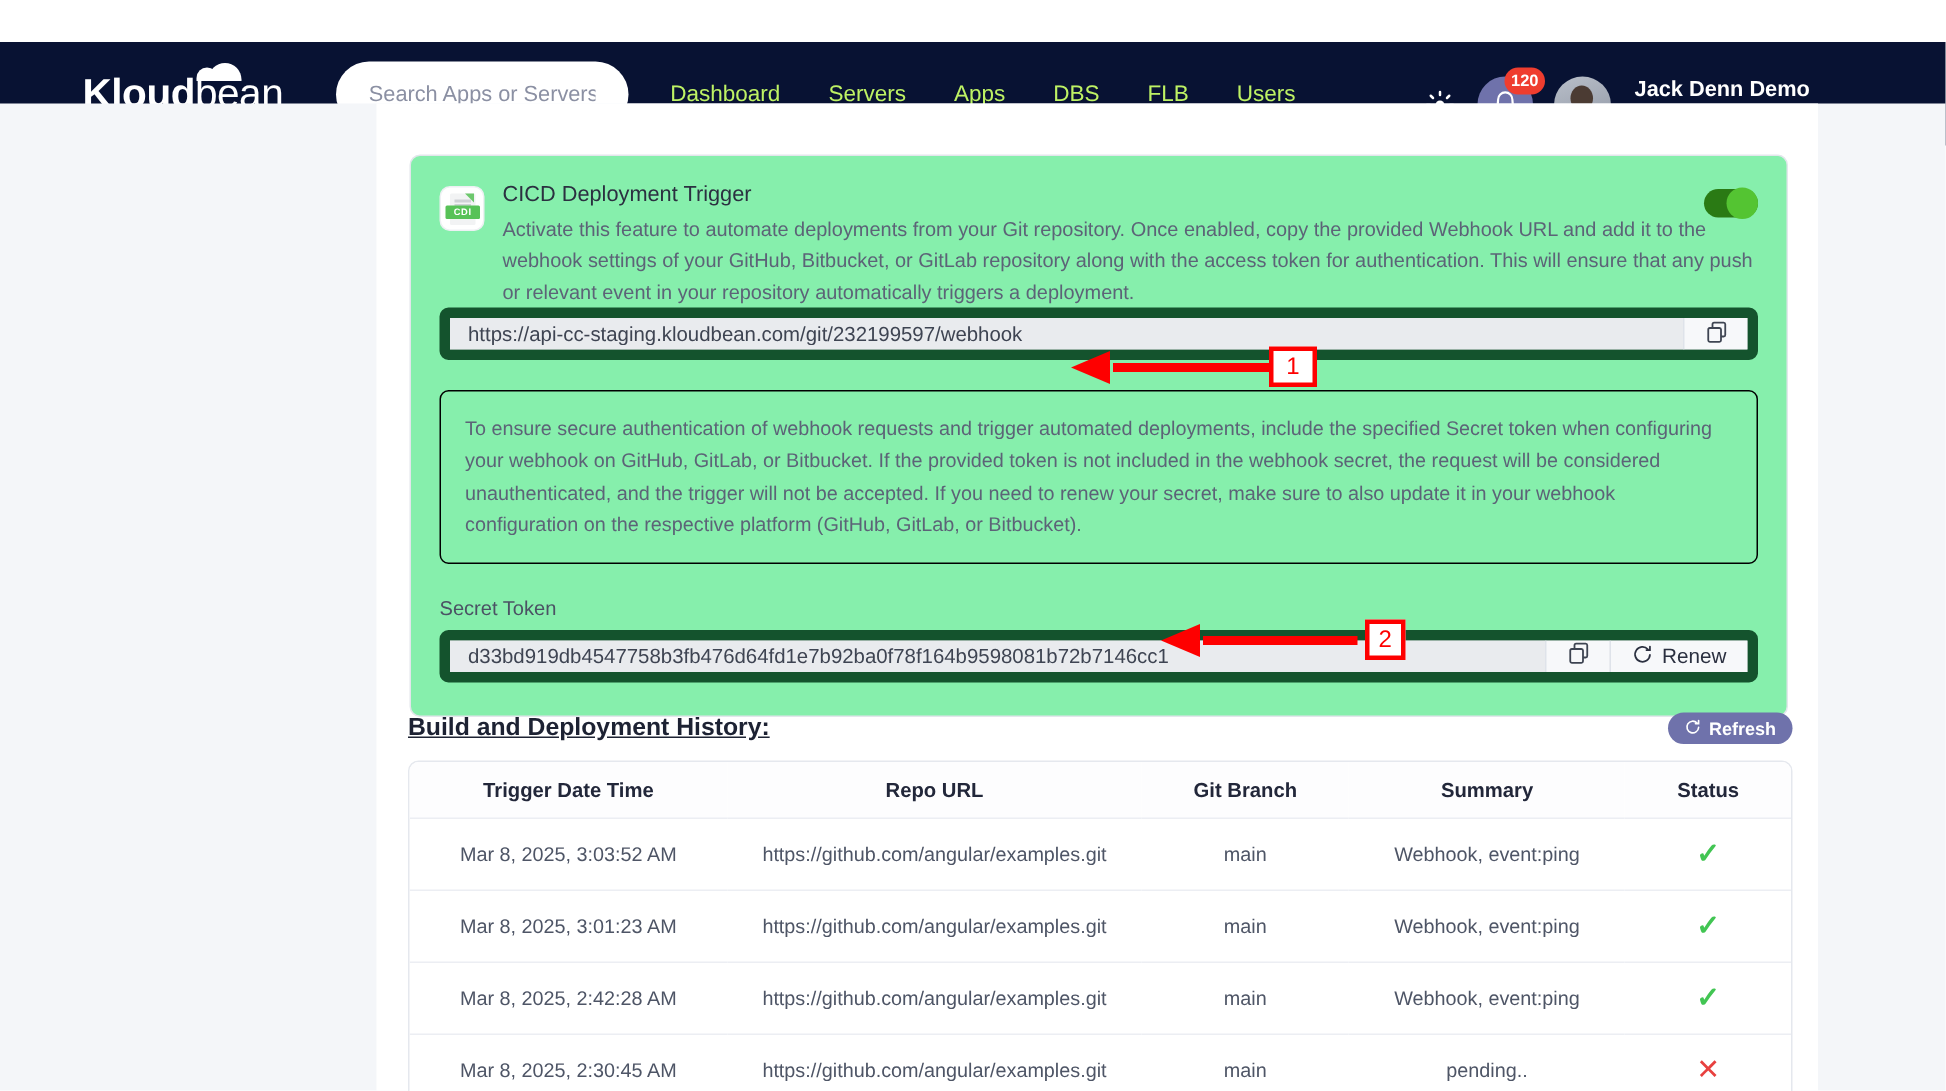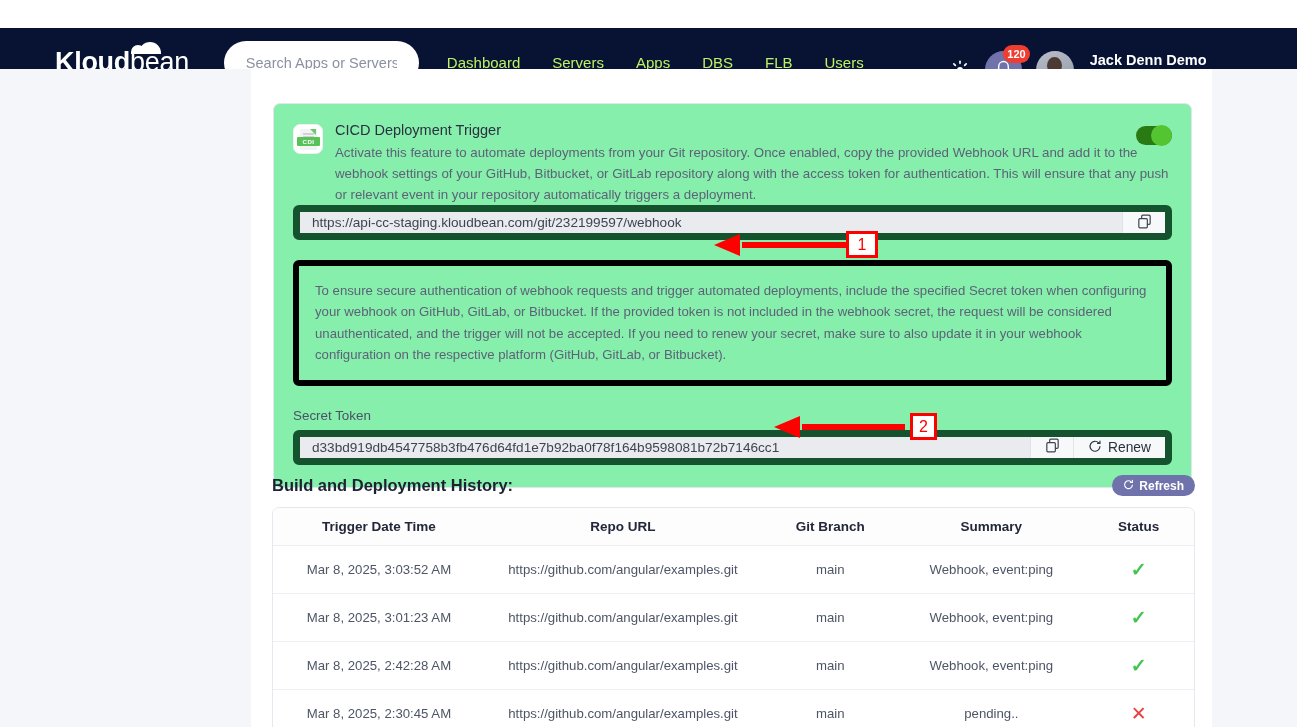--- a/index.html
+++ b/index.html
@@ -268,39 +268,40 @@
     padding: 0 14px;
     cursor: pointer;
     font-size: 13.8px;
     color: #2b3040;
     font-family: "Liberation Sans", sans-serif;
     white-space: nowrap;
   }
 
   .notice {
     margin-top: 20px;
-    border: 6px solid #000000;
+    border: 1px solid #000000;
     border-radius: 6px;
     padding: 14px 16px;
     font-size: 13.2px;
     line-height: 1.62;
     color: #5c6377;
   }
 
   
   .history-head {
     position: absolute;
     left: 21px; top: 406px;
     width: 923px;
     display: flex; align-items: center; justify-content: space-between;
   }
   .history-title {
     font-size: 16.5px;
     font-weight: 700;
     color: #1d2233;
+    text-decoration: underline;
   }
   .refresh-btn {
     background: #6f72ab;
     color: #ffffff;
     border: none;
     border-radius: 11px;
     height: 21px;
     padding: 0 11px;
     font-size: 12px;
     font-weight: 700;

